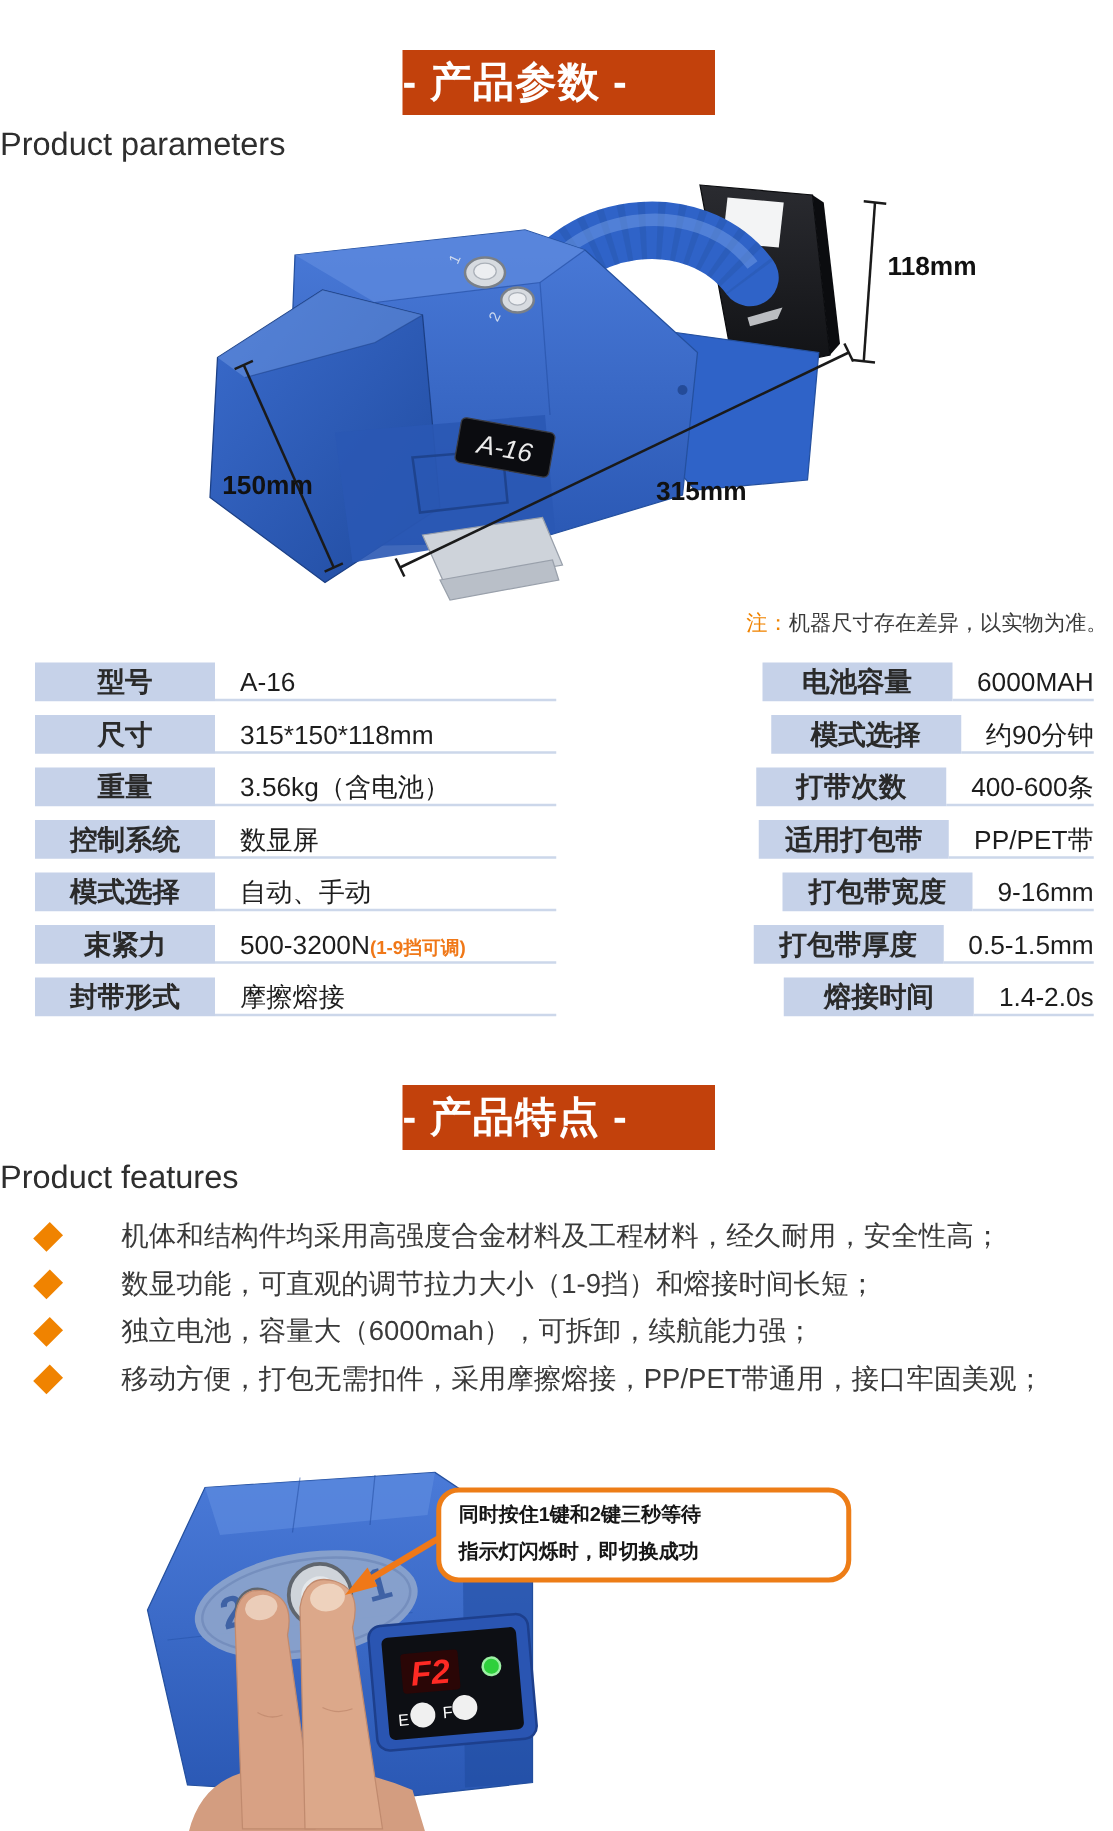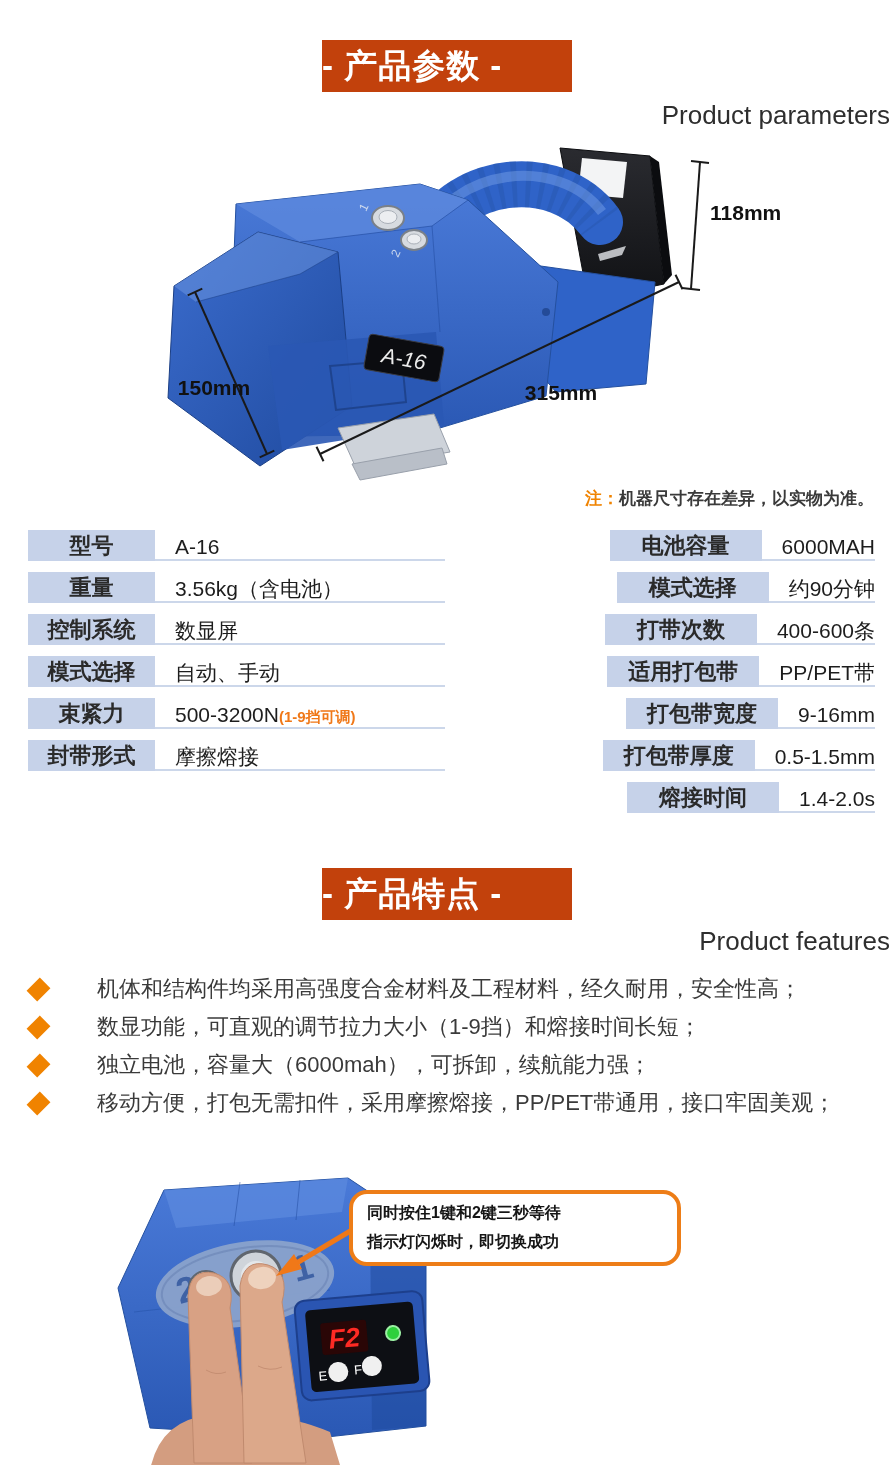--- a/index.html
+++ b/index.html
@@ -3,37 +3,37 @@
 <meta charset="utf-8">
 <style>
   * { margin:0; padding:0; box-sizing:border-box; }
   body { width:890px; height:1465px; background:#fff; font-family:"Liberation Sans","DejaVu Sans",sans-serif; overflow:hidden; }
   .page { position:relative; width:890px; height:1465px; background:#fff; }
 
   .banner { position:absolute; left:322px; width:250px; height:52px; background:#c2410c;
             color:#fff; font-size:33px; font-weight:bold; text-align:left; line-height:52px; letter-spacing:1px; }
   .banner.first { top:40px; }
   .banner.second { top:868px; }
-  .subtitle { position:absolute; left:0; width:890px; text-align:right; font-size:26px; color:#2e2e2e; }
+  .subtitle { position:absolute; left:0; width:890px; text-align:left; font-size:26px; color:#2e2e2e; }
   .subtitle.first { top:100px; }
   .subtitle.second { top:926px; }
 
   .figure1 { position:absolute; top:134px; left:0; width:890px; height:350px; }
   .figure2 { position:absolute; top:1170px; left:0; width:890px; height:295px; }
 
-  .size-note { position:absolute; top:487px; right:16px; font-size:17px; font-weight:bold; color:#3a3a3a;text-align:center; }
+  .size-note { position:absolute; top:487px; right:4px; font-size:17px; font-weight:normal; color:#3a3a3a;text-align:center; }
   .size-note .prefix { color:#f08300; }
 
   .spec-table { position:absolute; top:530px; left:28px; width:847px; display:flex; gap:10px; }
   .spec-col { display:flex; flex-direction:column; }
   .spec-col.left  { width:417px; }
   .spec-col.right { flex:1;align-items:flex-end; }
   .spec-row { display:flex; height:31px; margin-bottom:11px; }
   .spec-label { background:#c6d2e9; color:#2a2a2a; font-size:22px; font-weight:bold; text-align:center; line-height:31px; }
-  .spec-col.left  .spec-label { width:127px; }
+  .spec-col.left  .spec-label { width:144px; }
   .spec-col.right .spec-label { width:152px; }
   .spec-value { flex:1; border-bottom:2px solid #ccd7ea; padding-left:20px; font-size:21px; font-weight:500;
                 color:#1d1d1d; line-height:33px; white-space:nowrap; }
   .spec-value .suffix { color:#f07818; font-size:15px; font-weight:bold; }
 
   .feature-list { position:absolute; top:970px; left:28px; width:840px; list-style:none; }
   .feature-item { display:flex; align-items:center; height:38px; font-size:22px; color:#3a3a3a; white-space:nowrap;gap:37px; }
   .diamond { width:15px; height:15px; background:#f08300; transform:rotate(45deg) scaleY(1.25); margin:0 14px 0 3px; flex:0 0 auto; }
 
   .callout { position:absolute; top:1190px; left:349px; width:332px; background:#fff;
@@ -143,20 +143,24 @@
 
   <div class="size-note">
     <span class="prefix">注：</span><span>机器尺寸存在差异，以实物为准。</span>
   </div>
 
   <div class="spec-table">
     <div class="spec-col left">
       <div class="spec-row">
         <div class="spec-label">型号</div>
         <div class="spec-value">A-16</div>
+      </div>
+      <div class="spec-row">
+        <div class="spec-label">尺寸</div>
+        <div class="spec-value">315*150*118mm</div>
       </div>
       <div class="spec-row">
         <div class="spec-label">重量</div>
         <div class="spec-value">3.56kg（含电池）</div>
       </div>
       <div class="spec-row">
         <div class="spec-label">控制系统</div>
         <div class="spec-value">数显屏</div>
       </div>
       <div class="spec-row">

